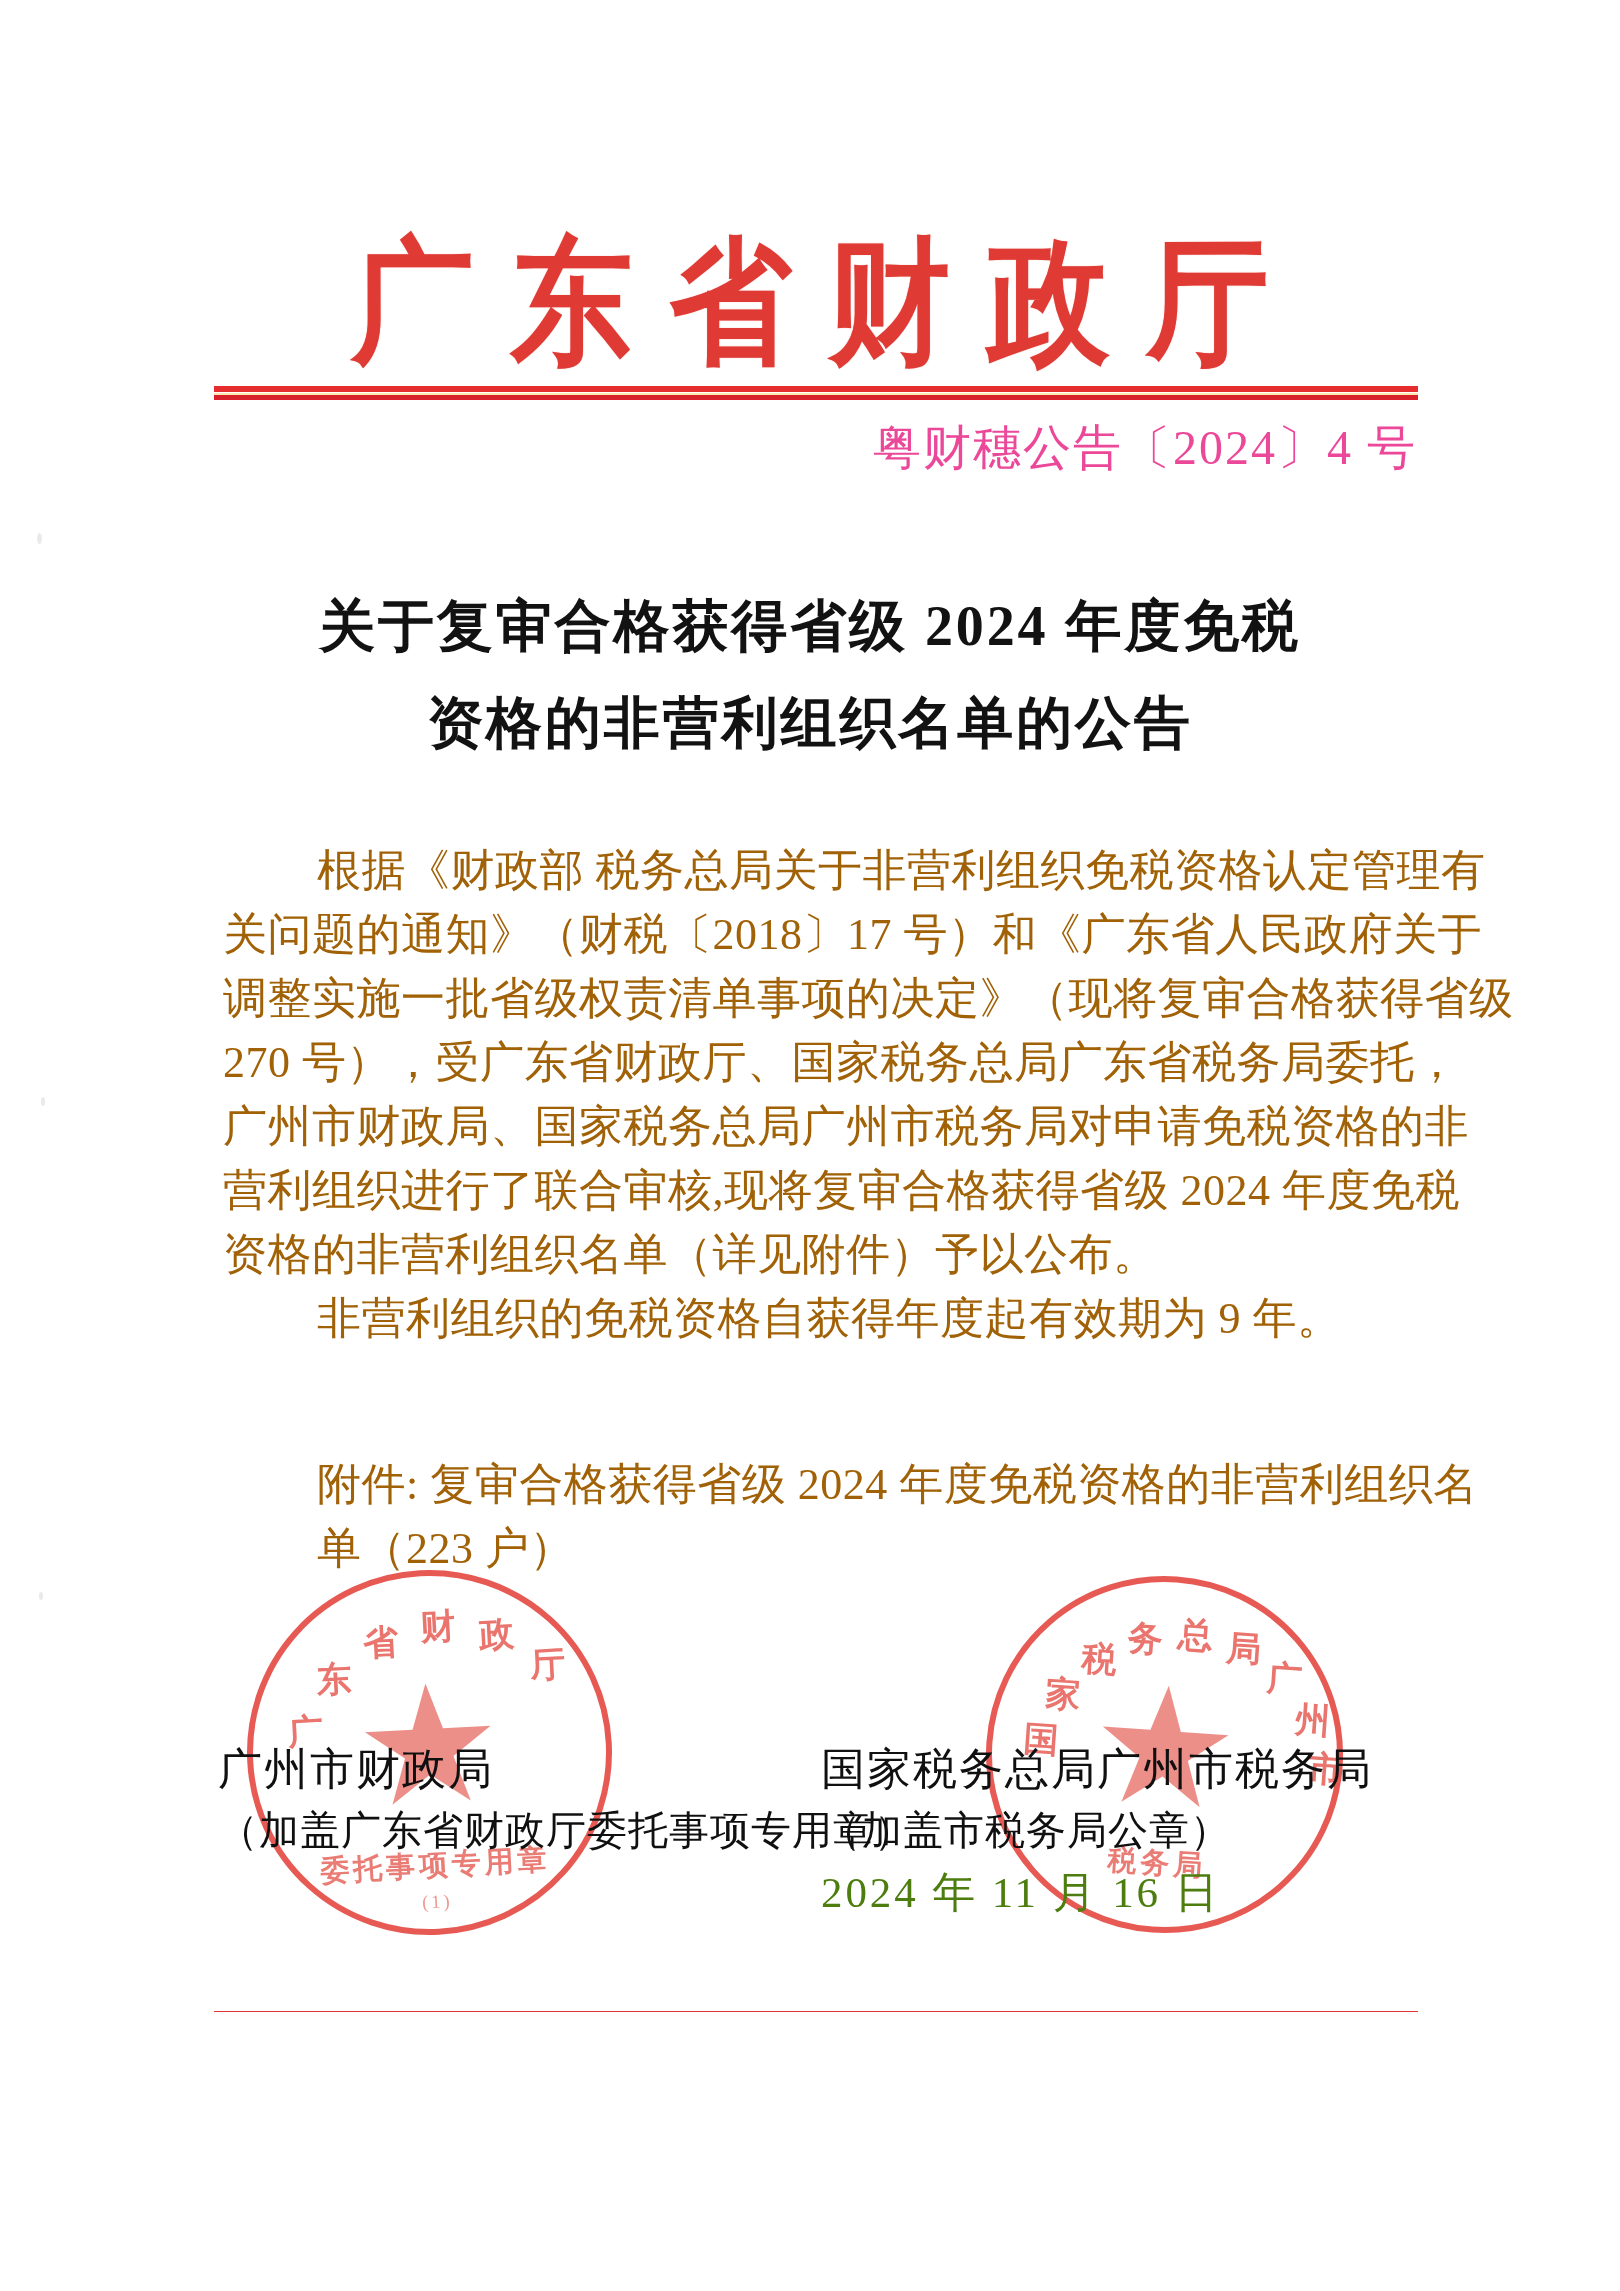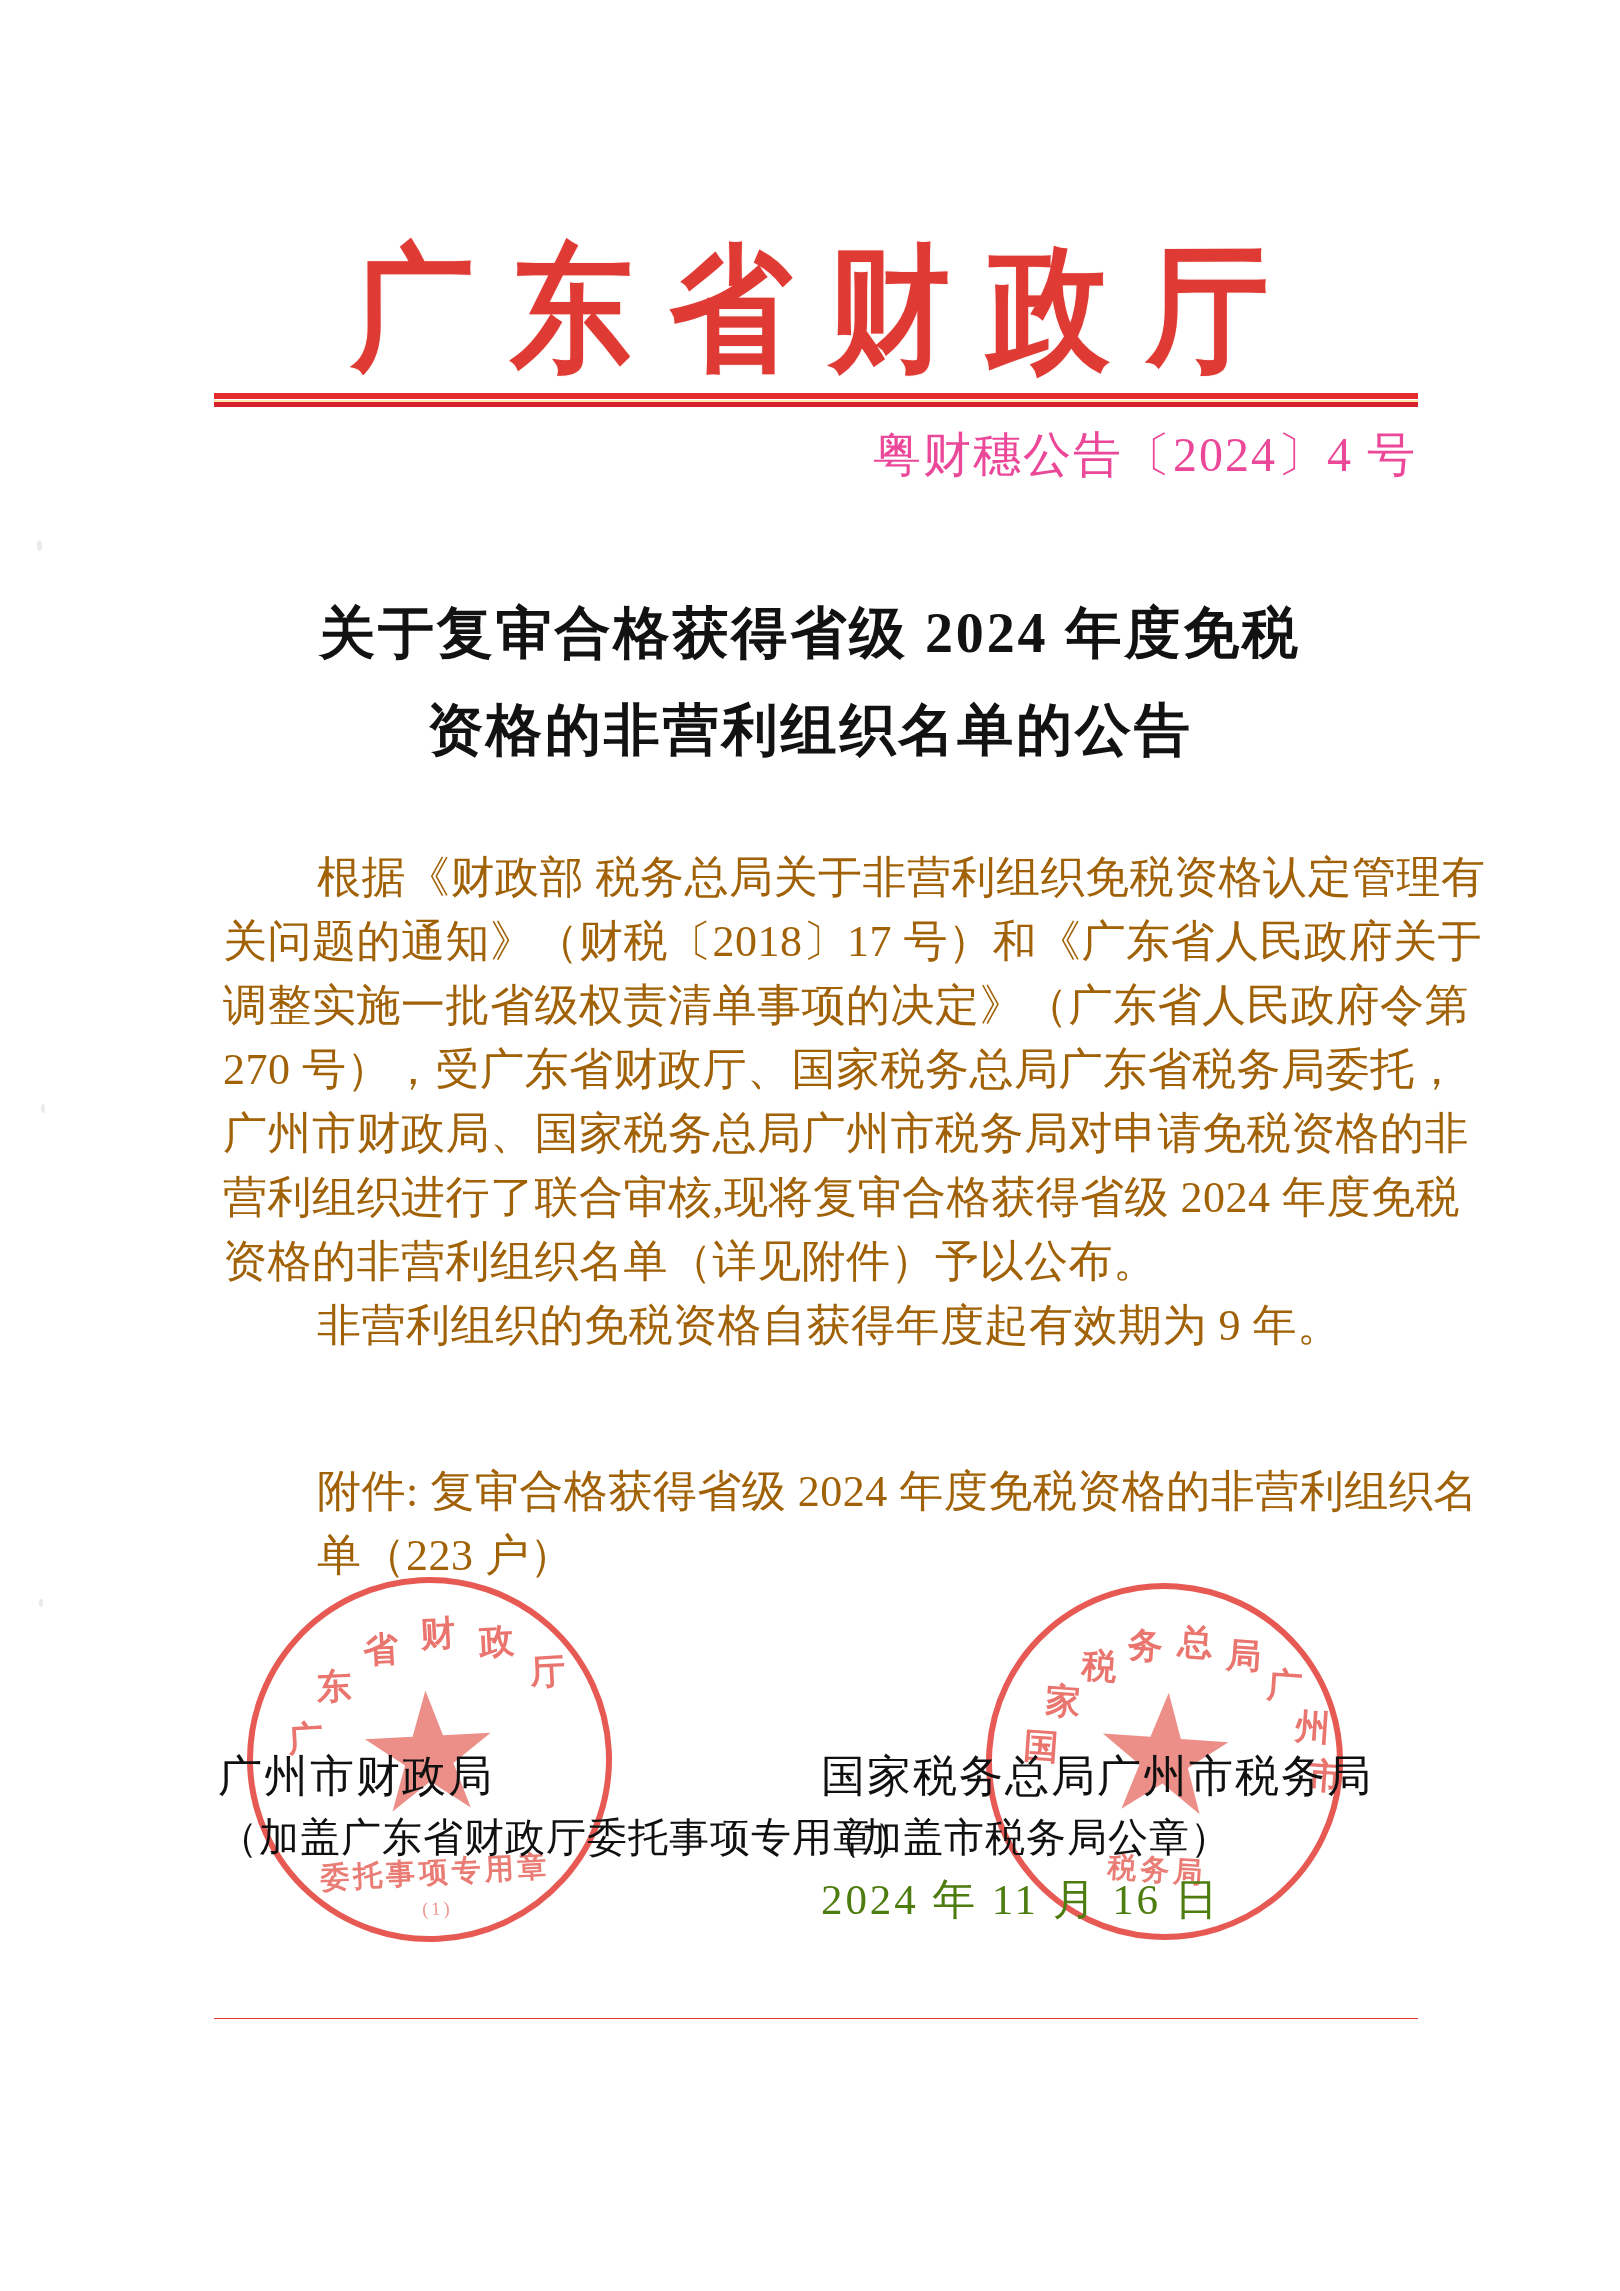--- a/index.html
+++ b/index.html
@@ -9,21 +9,21 @@
   }
   body {
     font-family: "Liberation Serif", "DejaVu Serif", serif;
     color: #1a1a1a;
   }
 
   .page {
     position: relative;
     width: 1620px;
     height: 2008px;
-    margin: 11px auto;
+    margin: 4px auto;
     background: #ffffff;
     overflow: hidden;
   }
 
   
   .speck {
     position: absolute;
     background: #d9d9d9;
     border-radius: 50%;
     opacity: .55;
@@ -277,21 +277,21 @@
   <div class="doc-number">粤财穗公告〔2024〕4 号</div>
 
   <div class="doc-title">
     <div class="tline">关于复审合格获得省级 2024 年度免税</div>
     <div class="tline">资格的非营利组织名单的公告</div>
   </div>
 
   <div class="body-block">
     <div class="bline indent">根据《财政部  税务总局关于非营利组织免税资格认定管理有</div>
     <div class="bline">关问题的通知》（财税〔2018〕17 号）和《广东省人民政府关于</div>
-    <div class="bline">调整实施一批省级权责清单事项的决定》（广东省人民政府令第</div>
+    <div class="bline">调整实施一批省级权责清单事项的决定》（现将复审合格获得省级</div>
     <div class="bline">270 号），受广东省财政厅、国家税务总局广东省税务局委托，</div>
     <div class="bline">广州市财政局、国家税务总局广州市税务局对申请免税资格的非</div>
     <div class="bline">营利组织进行了联合审核,现将复审合格获得省级 2024 年度免税</div>
     <div class="bline">资格的非营利组织名单（详见附件）予以公布。</div>
     <div class="bline indent">非营利组织的免税资格自获得年度起有效期为 9 年。</div>
   </div>
 
   <div class="attach-block">
     <div class="bline indent">附件: 复审合格获得省级 2024 年度免税资格的非营利组织名</div>
     <div class="bline hang">单（223 户）</div>

